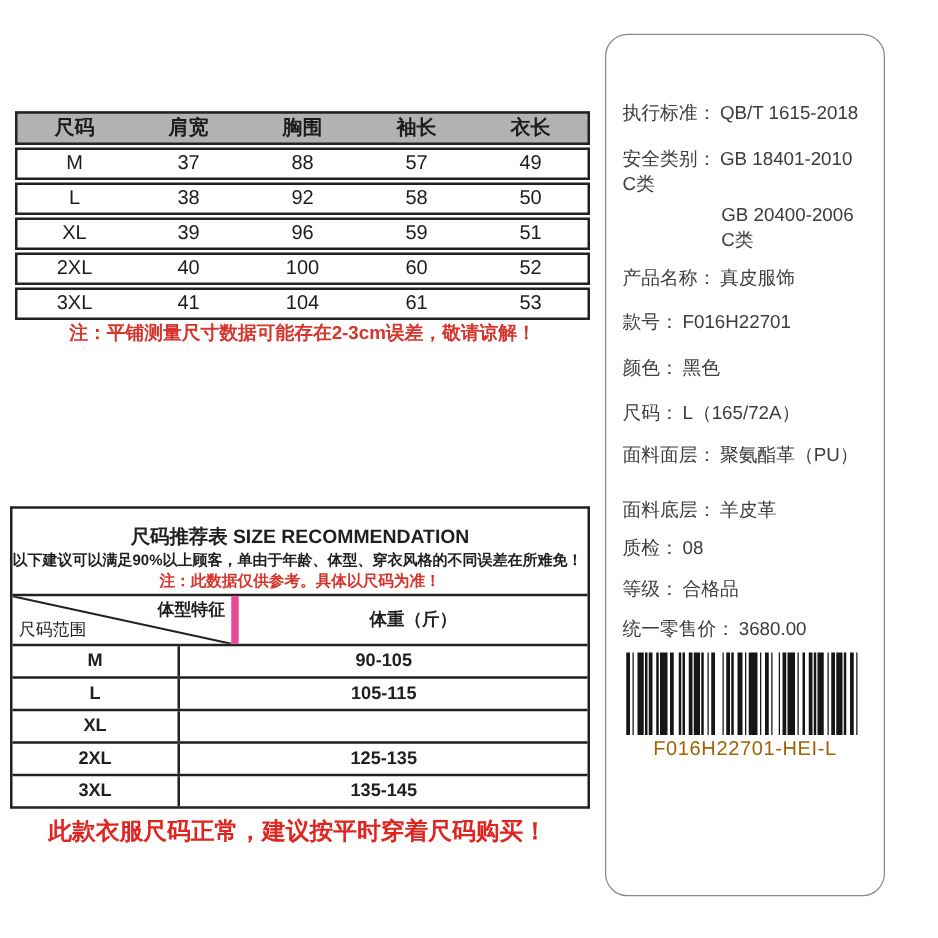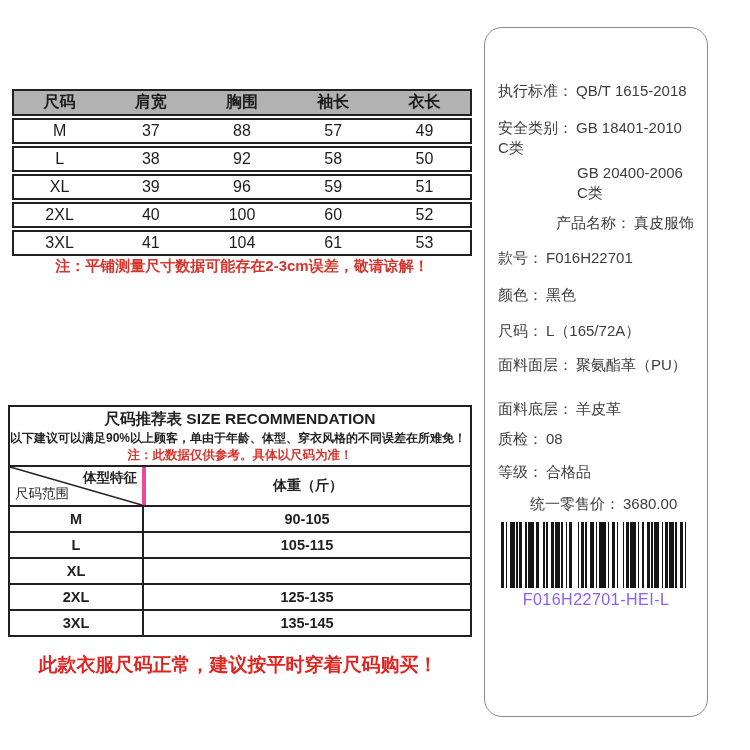--- a/index.html
+++ b/index.html
@@ -11,58 +11,58 @@
   .size-table{position:absolute;left:12px;top:89px;width:460px;display:flex;flex-direction:column;gap:2px;}
   .st-row{display:flex;border:2px solid #212121;background:#fff;height:22px;align-items:center;}
   .st-header{background:#b2b2b2;height:23px;}
   .st-cell{flex:1;text-align:center;font-size:16px;color:#1c1c1c;}
   .st-header .st-cell{font-weight:bold;}
   
   .size-note{position:absolute;left:12px;top:257px;width:460px;text-align:center;
     color:#d5352c;font-weight:bold;font-size:15px;}
   
   .rec-table{position:absolute;left:8px;top:405px;width:460px;border:2px solid #212121;background:#fff;}
-  .rec-title{text-align:center;font-weight:bold;font-size:15.5px;padding-top:2px;height:21px;}
+  .rec-title{text-align:center;font-weight:bold;font-size:15.5px;padding-top:12px;height:21px;}
   .rec-subtitle{text-align:left;font-weight:bold;font-size:12px;height:17px;white-space:nowrap;}
   .rec-note{text-align:center;font-weight:bold;font-size:12.5px;color:#d5352c;height:18px;}
   .rec-header{display:flex;border-top:2px solid #212121;height:38px;}
-  .rec-diag{position:relative;width:132px;border-right:4px solid #ec4899;}
+  .rec-diag{position:relative;width:132px;border-right:6px solid #ec4899;padding-left:43px;}
   .rec-diag svg{position:absolute;left:0;top:0;width:100%;height:100%;}
   .diag-top{position:absolute;top:2px;right:5px;font-weight:bold;font-size:13.5px;}
   .diag-bottom{position:absolute;bottom:2px;left:5px;font-weight:normal;font-size:13.5px;}
   .rec-weight-h{flex:1;display:flex;align-items:center;justify-content:center;font-weight:bold;font-size:14px;}
   .rec-row{display:flex;border-top:2px solid #212121;height:24px;}
   .rec-size{width:132px;border-right:2px solid #212121;display:flex;align-items:center;justify-content:center;
     font-weight:bold;font-size:14.5px;}
   .rec-weight{flex:1;display:flex;align-items:center;justify-content:center;font-weight:600;font-size:14.5px;}
   
   .rec-footer{position:absolute;left:8px;top:652px;width:460px;text-align:center;
     color:#e02420;font-weight:bold;font-size:19px;}
   
   .tag{position:absolute;left:484px;top:27px;width:224px;height:690px;box-sizing:border-box;
     border:1.5px solid #8a8a8a;border-radius:18px;background:#fff;padding:53px 13px 0 13px;}
   .tag-row{font-size:15px;line-height:20px;color:#3d3d3d;margin-bottom:17px;}
   .tag-row .field-label{margin-right:3px;}
   .tag-row-cont{padding-left:79px;margin-top:5px;}
   .mb5{margin-bottom:10px;}  
-  .mb15{margin-bottom:15px;text-align:right;}
+  .mb15{margin-bottom:15px;}
   .mb16{margin-bottom:16px;}
   .mb14{margin-bottom:14px;}
   .mb6{margin-bottom:24px;}
   .mb10{margin-bottom:10px;}
   .mb30{margin-bottom:30px;}
   .mb13{margin-bottom:13px;}
   .mb12{margin-bottom:12px;}
-  .mb8{margin-bottom:8px;margin-left:32px;}
+  .mb8{margin-bottom:8px;}
   
   .barcode-wrap{width:100%;text-align:center;}
   .barcode{width:190px;height:66px;margin:0 auto;display:flex;align-items:stretch;}
   .barcode span{height:100%;background:#161616;flex:0 0 auto;}
   .barcode span.gap{background:transparent;}
-  .barcode-text{font-size:16px;color:#8b5cf6;margin-top:3px;letter-spacing:0.5px;}
+  .barcode-text{font-size:16px;color:#a16207;margin-top:3px;letter-spacing:0.5px;}
 </style>
 </head>
 <body>
 
 <div class="canvas">
 
   <div class="size-table">
     <div class="st-row st-header">
       <span class="st-cell">尺码</span>
       <span class="st-cell">肩宽</span>

